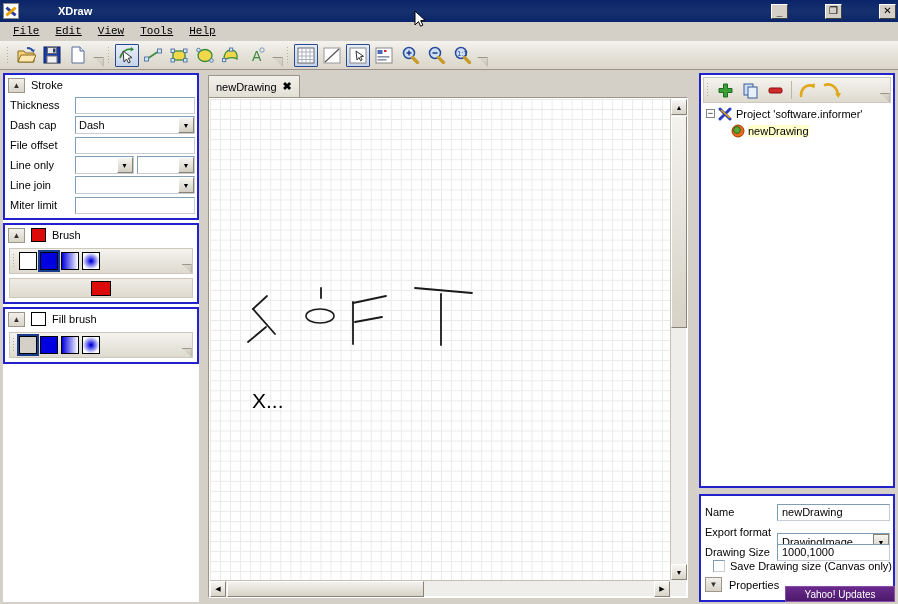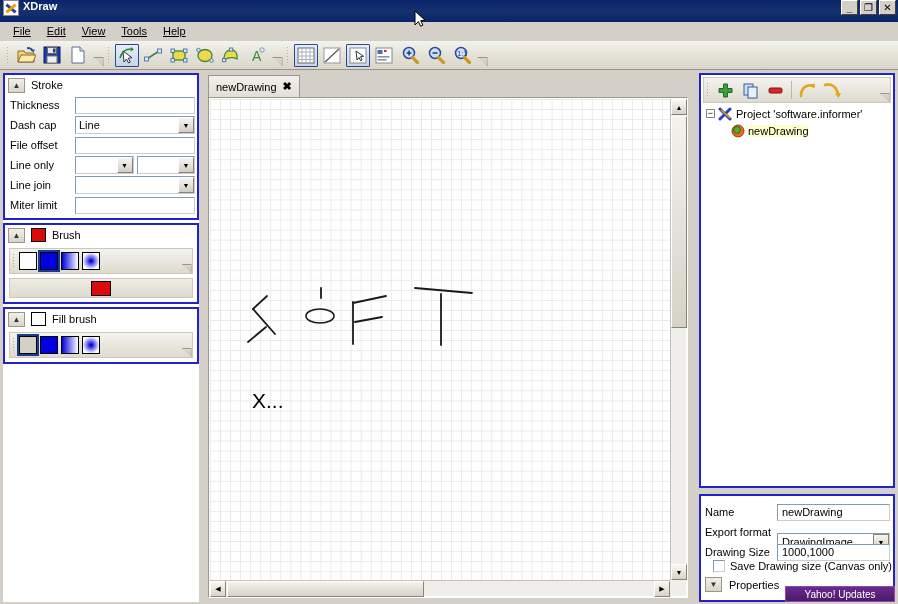--- a/index.html
+++ b/index.html
@@ -9,23 +9,24 @@
     font-size: 11px;
     background: #d4d0c8;
     overflow: hidden;
     position: relative;
   }
 
   
   #titlebar {
     height: 22px;
     background: linear-gradient(to bottom, #0a246a 0%, #16316e 50%, #0a246a 100%);
-    display: flex; 
+    display: flex; align-items: center;
     padding: 0 2px 0 3px;
     color: #fff;
+    gap: 35px;
   }
   #app-icon {
     width: 16px; height: 16px; margin-right: 4px;
     position: relative; flex: 0 0 16px;
     background: #fff;
     border: 1px solid #888;
   }
   #app-icon .x1, #app-icon .x2 {
     position: absolute; left: 1px; top: 6px; width: 12px; height: 3px;
     background: #2a3fa0;
@@ -45,20 +46,21 @@
     font-size: 10px; color: #000; line-height: 1;
     font-family: "Liberation Sans", sans-serif;
   }
   .wbtn.min span { align-items: flex-end; padding-bottom: 1px; font-weight: bold; }
 
   
   #menubar {
     height: 19px; background: #d4d0c8;
     display: flex; align-items: center; padding-left: 5px;
     border-bottom: 1px solid #d4d0c8;
+    font-family: Liberation Mono, monospace;
   }
   .menu-item { padding: 2px 8px; font-size: 11px; color: #000; cursor: default; }
   .menu-item u { text-decoration: underline; }
 
   
   #toolbar {
     height: 29px;
     background: linear-gradient(to bottom, #f4f3ee 0%, #e6e3da 45%, #dad6cb 100%);
     display: flex; align-items: center;
     border-bottom: 1px solid #9a9388;
@@ -491,21 +493,21 @@
         <div class="group-title">Stroke</div>
       </div>
 
       <div class="prop-row">
         <div class="prop-label">Thickness</div>
         <div class="prop-field"></div>
       </div>
       <div class="prop-row">
         <div class="prop-label">Dash cap</div>
         <div class="combo">
-          <span>Line</span>
+          <span>Dash</span>
           <span class="arrow">▼</span>
         </div>
       </div>
       <div class="prop-row">
         <div class="prop-label">File offset</div>
         <div class="prop-field"></div>
       </div>
       <div class="prop-row">
         <div class="prop-label">Line only</div>
         <div class="combo-pair">

